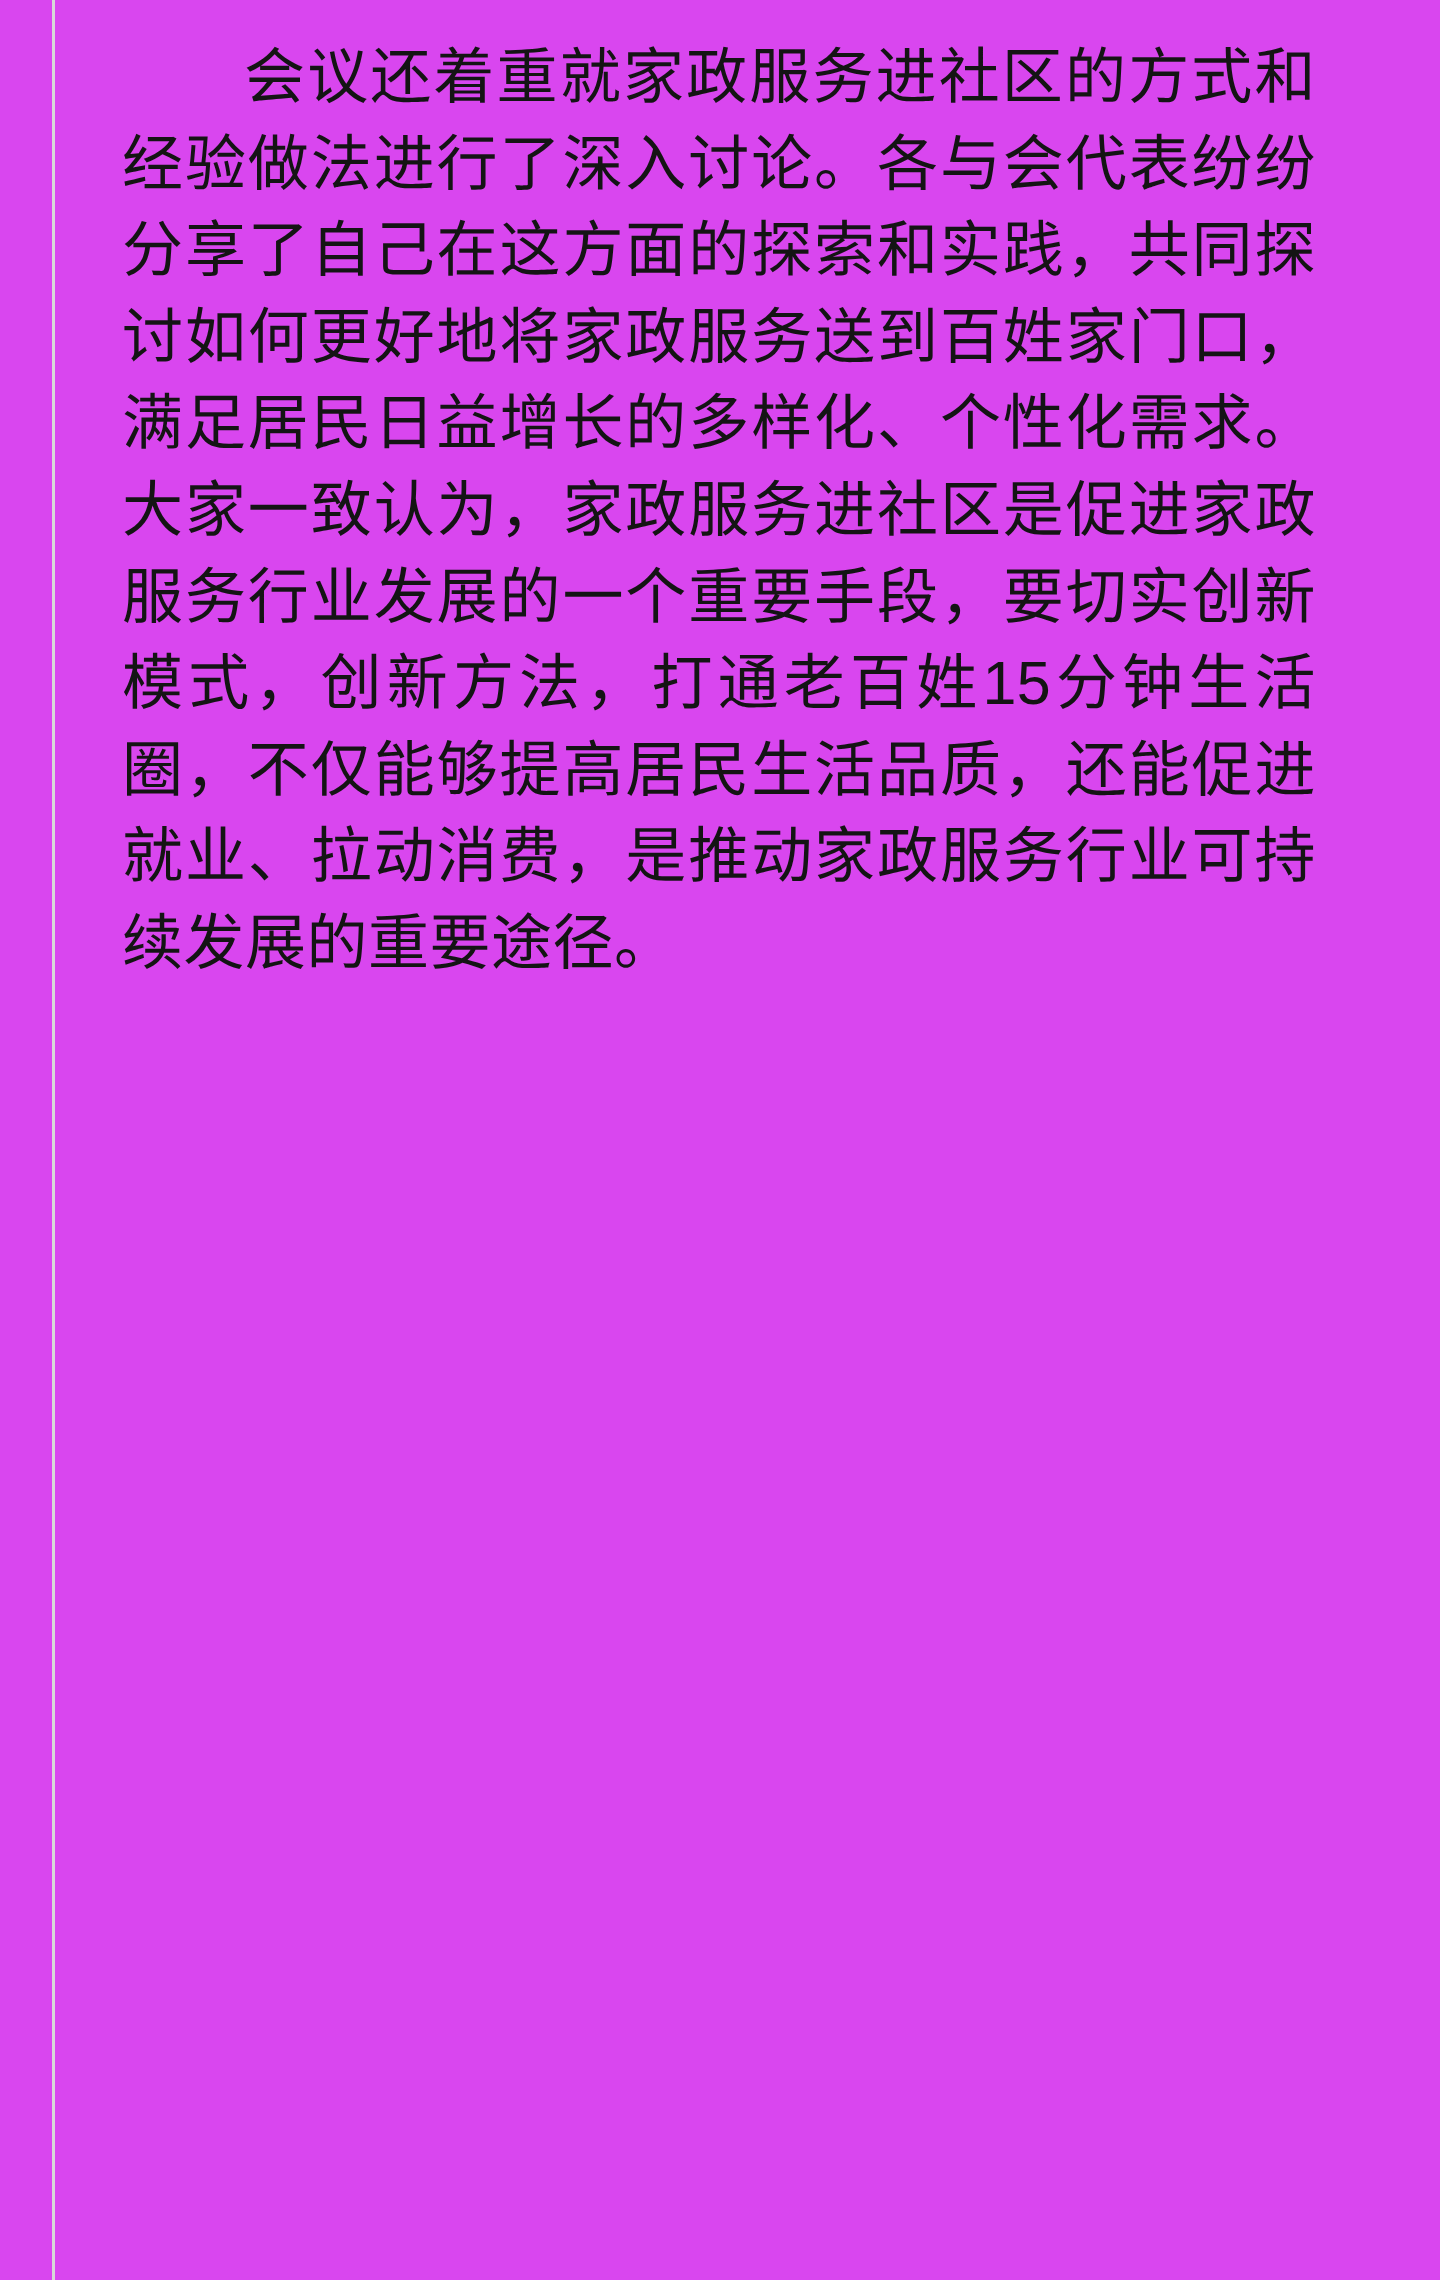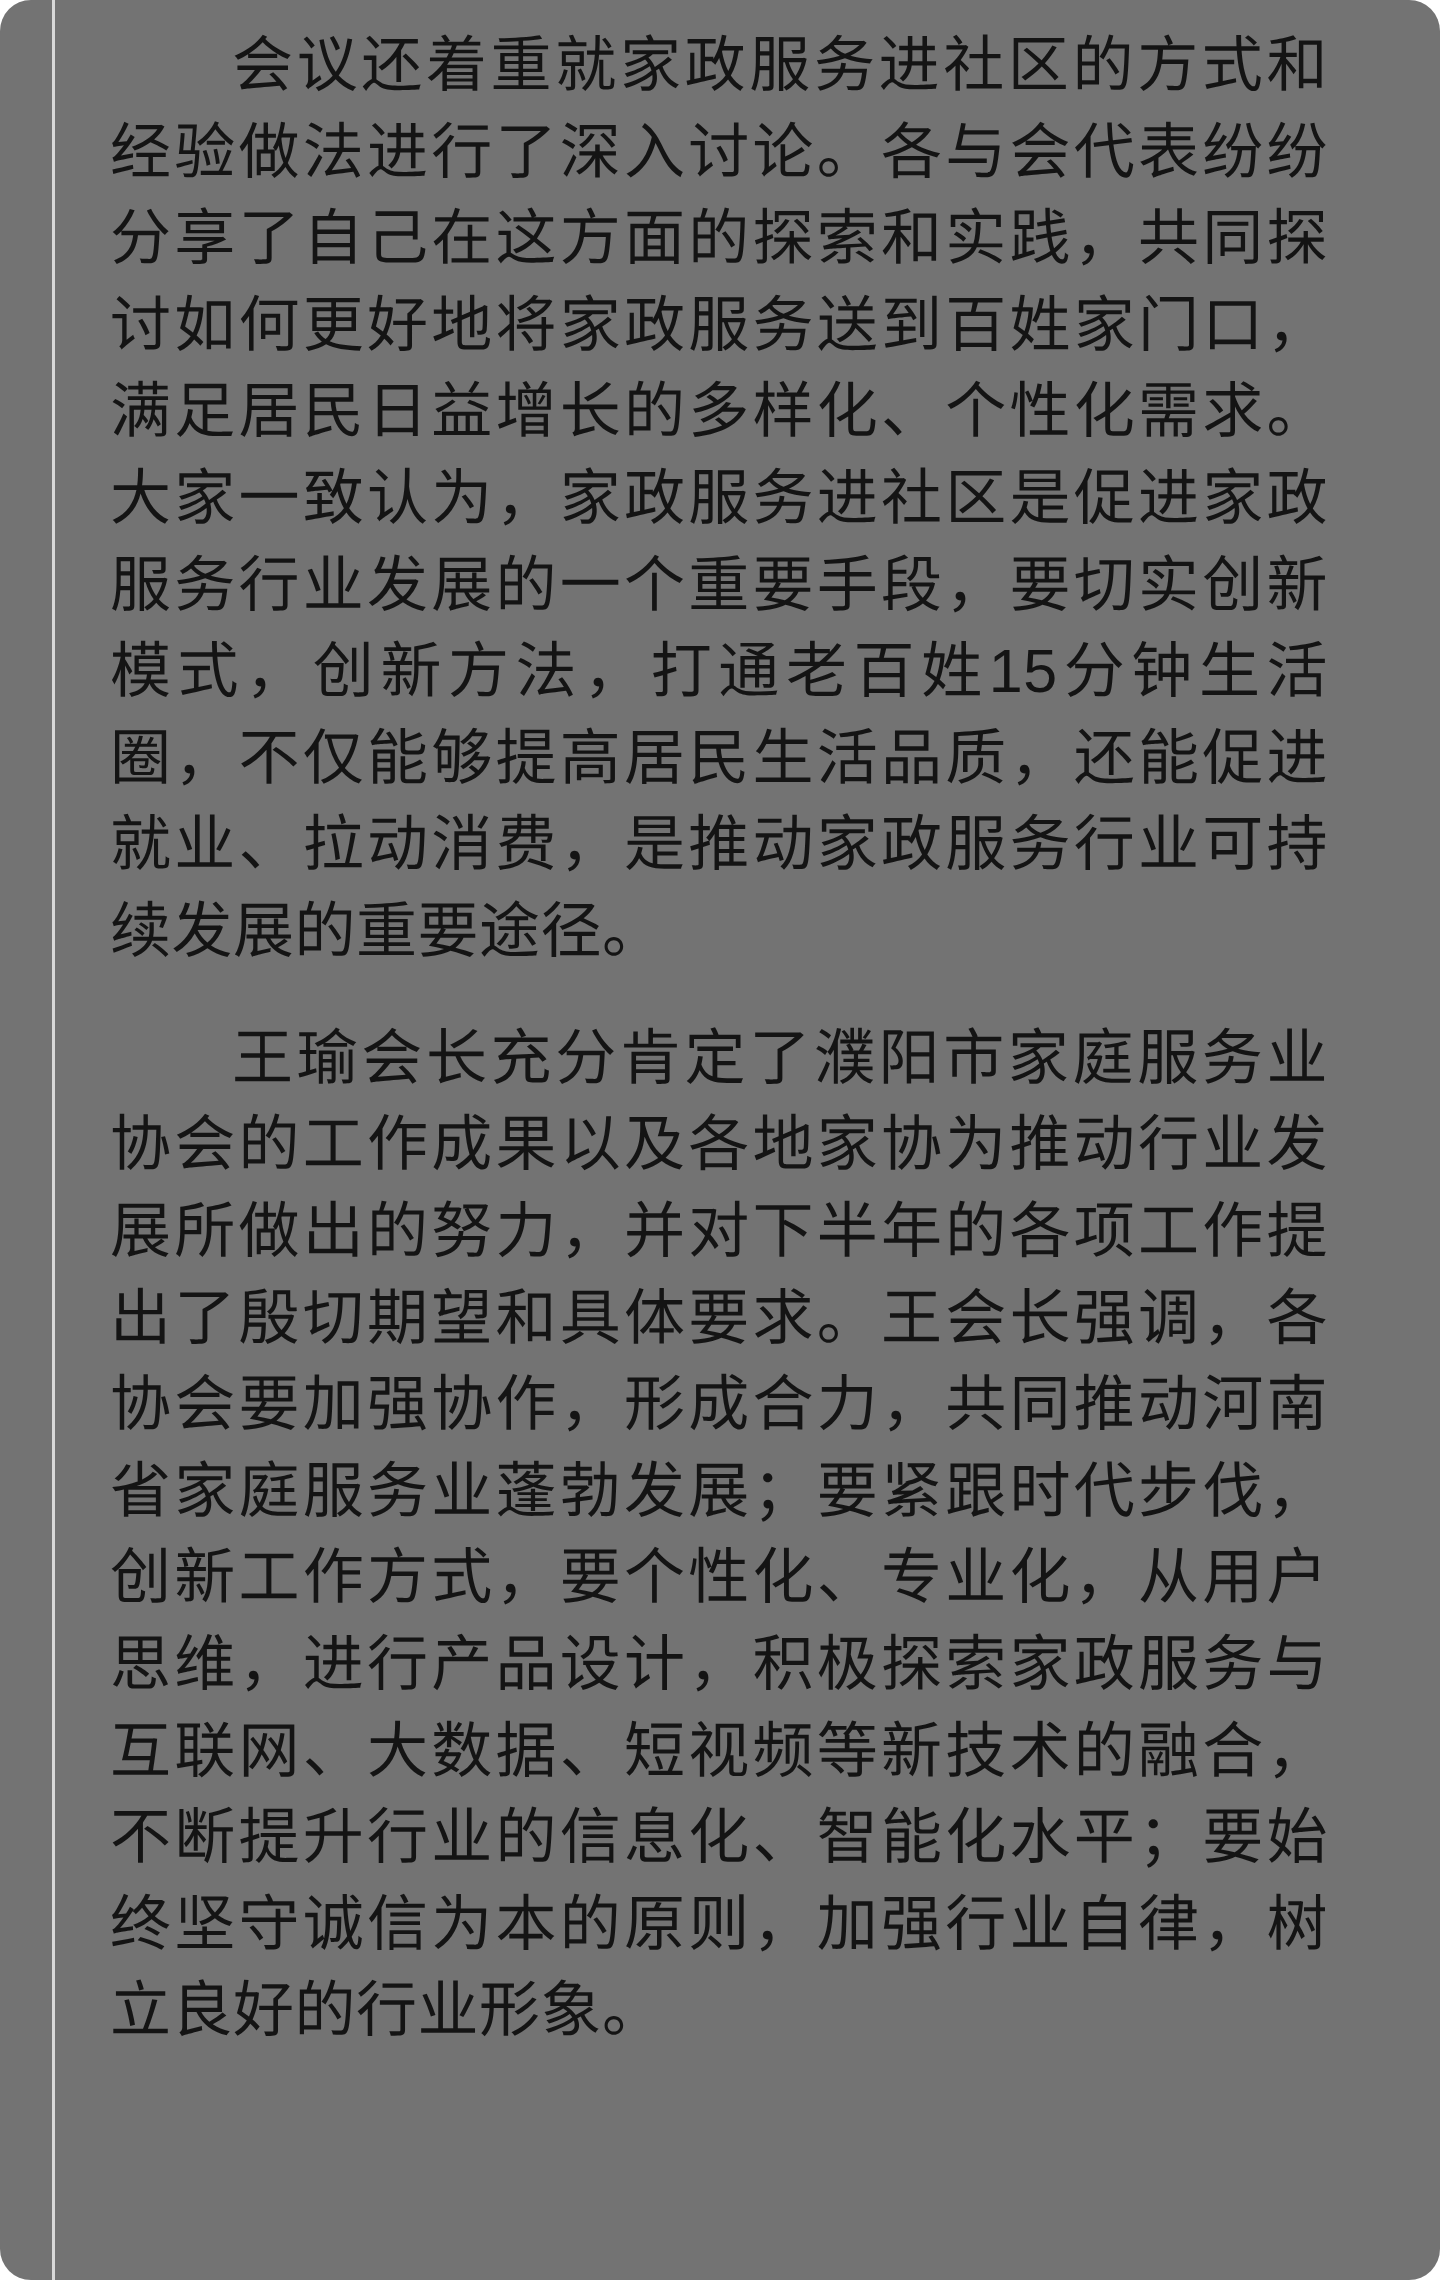--- a/index.html
+++ b/index.html
@@ -13,23 +13,22 @@
     min-height: 2280px;
     font-family: "Liberation Sans", "DejaVu Sans", sans-serif;
     color: #1a1a1a;
     -webkit-font-smoothing: antialiased;
   }
   .page {
     position: relative;
     width: 1440px;
     min-height: 2280px;
     box-sizing: border-box;
-    background: #737373;
-    padding: 0;
-    border-radius: 31px;
+    background: #d946ef;
+    padding: 12px;
   }
   
   .left-rule {
     position: absolute;
     left: 52px;
     top: 0;
     bottom: 0;
     width: 3px;
     background: #d8d8d8;
   }
@@ -55,16 +54,15 @@
 </style>
 </head>
 <body>
 
 <div class="page">
 
   <div class="left-rule"></div>
 
   <div class="article">
     <p class="para">会议还着重就家政服务进社区的方式和经验做法进行了深入讨论。各与会代表纷纷分享了自己在这方面的探索和实践，共同探讨如何更好地将家政服务送到百姓家门口，满足居民日益增长的多样化、个性化需求。大家一致认为，家政服务进社区是促进家政服务行业发展的一个重要手段，要切实创新模式，创新方法，打通老百姓15分钟生活圈，不仅能够提高居民生活品质，还能促进就业、拉动消费，是推动家政服务行业可持续发展的重要途径。</p>
-    <p class="para">王瑜会长充分肯定了濮阳市家庭服务业协会的工作成果以及各地家协为推动行业发展所做出的努力，并对下半年的各项工作提出了殷切期望和具体要求。王会长强调，各协会要加强协作，形成合力，共同推动河南省家庭服务业蓬勃发展；要紧跟时代步伐，创新工作方式，要个性化、专业化，从用户思维，进行产品设计，积极探索家政服务与互联网、大数据、短视频等新技术的融合，不断提升行业的信息化、智能化水平；要始终坚守诚信为本的原则，加强行业自律，树立良好的行业形象。</p>
   </div>
 
 </div>
 
 </body></html>

